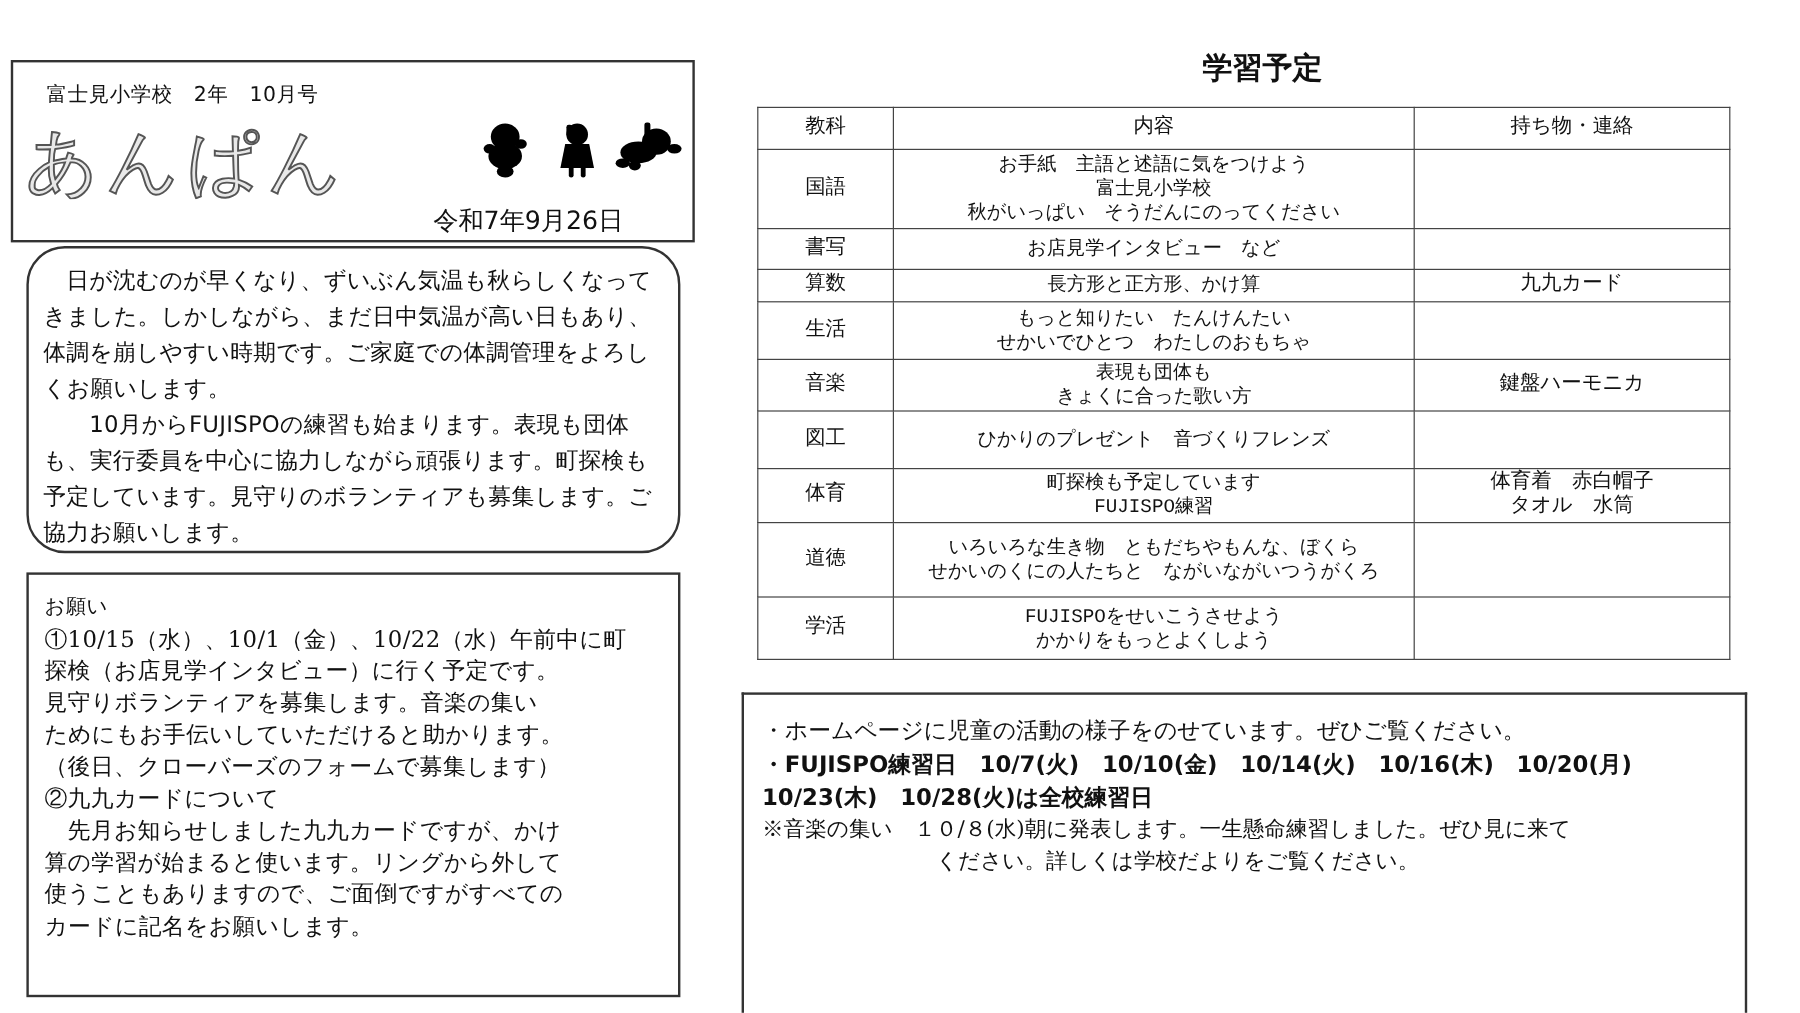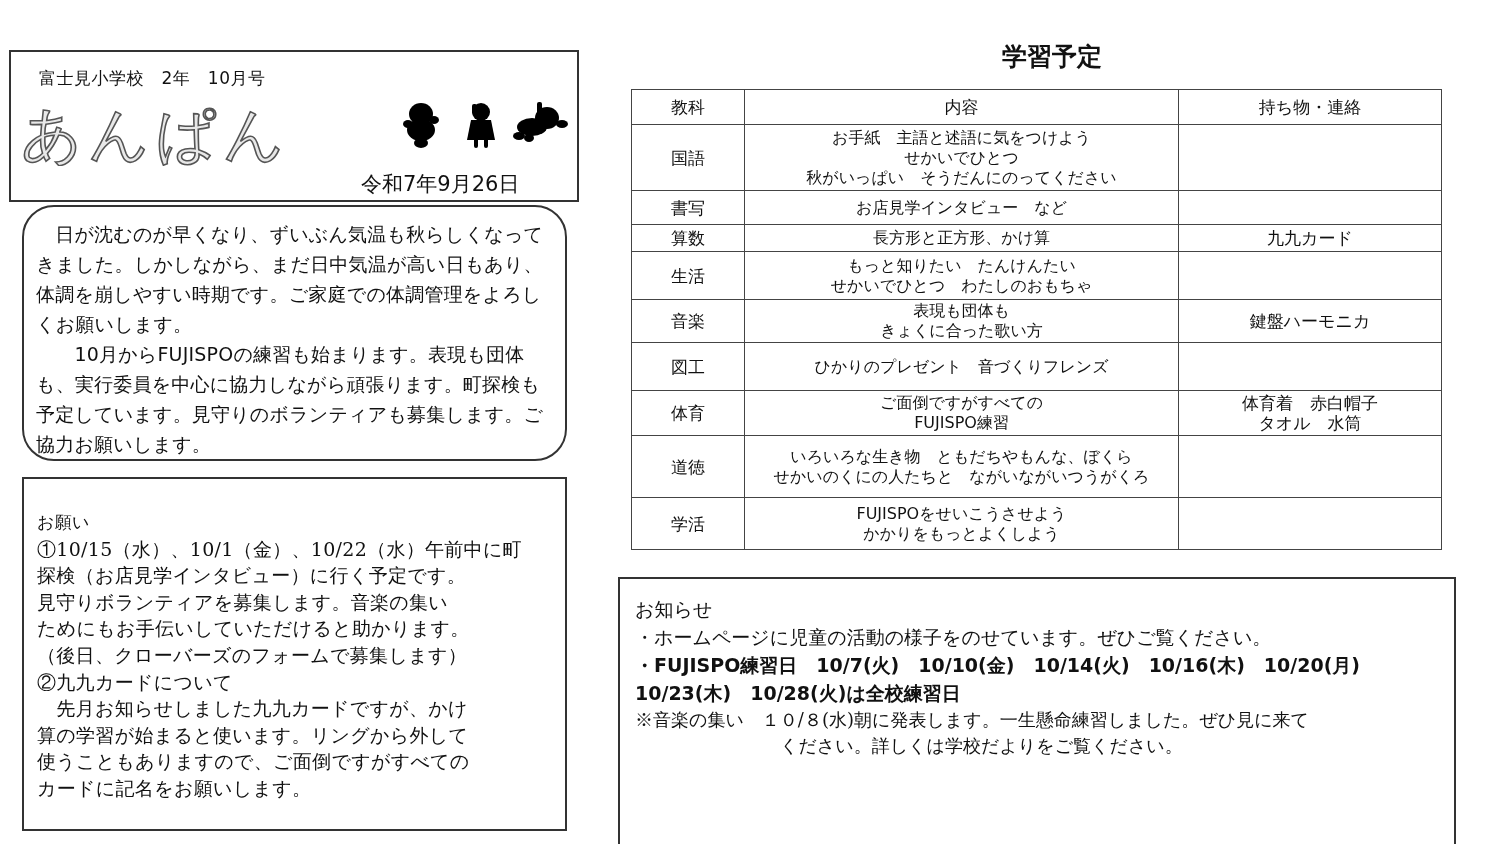--- a/index.html
+++ b/index.html
@@ -15,34 +15,34 @@
     #school-line { position: absolute; left: 28px; top: 15px; font-size: 17px; letter-spacing: 0.5px; }
     #title-svg { position: absolute; left: 6px; top: 48px; }
     #figures { position: absolute; left: 388px; top: 48px; width: 170px; height: 50px; }
     #issue-date { position: absolute; left: 350px; top: 118px; font-size: 21px; }
 
     
     #intro-box { left: 22px; top: 205px; width: 545px; height: 256px; padding: 12px 10px 0 12px; border-radius: 32px; }
     #intro-box p { margin: 0; font-size: 19px; line-height: 30px; letter-spacing: 0.2px; }
 
     
-    #request-box { left: 22px; top: 477px; width: 545px; height: 354px; padding: 30px 8px 0 13px;
+    #request-box { left: 22px; top: 477px; width: 545px; height: 354px; padding: 14px 8px 0 13px;
       font-family: "DejaVu Serif", "Liberation Serif", serif; }
     #request-box .line { font-size: 19px; line-height: 26.6px; white-space: nowrap; letter-spacing: 0.3px; }
     #request-box .heading { font-size: 17px; }
 
     
     #schedule-title { position: absolute; left: 972px; top: 40px; width: 160px; text-align: center;
       font-size: 25px; font-weight: bold; }
 
     
     #schedule-table { position: absolute; left: 631px; top: 89px; width: 811px; border-collapse: collapse; }
     #schedule-table th, #schedule-table td {
       border: 1.5px solid #444; text-align: center; vertical-align: middle;
-      font-size: 16px; line-height: 20px; padding: 0; font-weight: normal;
+      font-size: 16px; line-height: 20px; padding: 0; font-weight: normal; font-family: Liberation Mono, monospace;
     }
     #schedule-table th { height: 34px; font-size: 17px; }
     #schedule-table td.subject { width: 112px; font-size: 17px; }
     #schedule-table td.content { width: 433px; }
     #schedule-table td.items { width: 262px; font-size: 17px; }
     .cl { display: block; }
 
     
     #notice-box { left: 618px; top: 577px; width: 838px; height: 267px; border-bottom: none; padding: 16px 0 0 15px; }
     #notice-box .line { font-size: 19px; line-height: 28px; white-space: nowrap; }
@@ -115,21 +115,21 @@
       <th>教科</th>
       <th>内容</th>
       <th>持ち物・連絡</th>
     </tr>
   </thead>
   <tbody>
     <tr style="height:66px">
       <td class="subject">国語</td>
       <td class="content">
         <span class="cl">お手紙　主語と述語に気をつけよう</span>
-        <span class="cl">せかいでひとつ</span>
+        <span class="cl">富士見小学校</span>
         <span class="cl">秋がいっぱい　そうだんにのってください</span>
       </td>
       <td class="items"></td>
     </tr>
     <tr style="height:34px">
       <td class="subject">書写</td>
       <td class="content">
         <span class="cl">お店見学インタビュー　など</span>
       </td>
       <td class="items"></td>
@@ -164,21 +164,21 @@
     <tr style="height:48px">
       <td class="subject">図工</td>
       <td class="content">
         <span class="cl">ひかりのプレゼント　音づくりフレンズ</span>
       </td>
       <td class="items"></td>
     </tr>
     <tr style="height:45px">
       <td class="subject">体育</td>
       <td class="content">
-        <span class="cl">ご面倒ですがすべての</span>
+        <span class="cl">町探検も予定しています</span>
         <span class="cl">FUJISPO練習</span>
       </td>
       <td class="items">
         <span class="cl">体育着　赤白帽子</span>
         <span class="cl">タオル　水筒</span>
       </td>
     </tr>
     <tr style="height:62px">
       <td class="subject">道徳</td>
       <td class="content">
@@ -192,19 +192,18 @@
       <td class="content">
         <span class="cl">FUJISPOをせいこうさせよう</span>
         <span class="cl">かかりをもっとよくしよう</span>
       </td>
       <td class="items"></td>
     </tr>
   </tbody>
 </table>
 
 <div class="box" id="notice-box">
-  <div class="line">お知らせ</div>
   <div class="line">・ホームページに児童の活動の様子をのせています。ぜひご覧ください。</div>
   <div class="line bold">・FUJISPO練習日　10/7(火)　10/10(金)　10/14(火)　10/16(木)　10/20(月)</div>
   <div class="line bold">10/23(木)　10/28(火)は全校練習日</div>
   <div class="line serif">※音楽の集い　１０/８(水)朝に発表します。一生懸命練習しました。ぜひ見に来て</div>
   <div class="line serif indent">ください。詳しくは学校だよりをご覧ください。</div>
 </div>
 
 </body></html>

